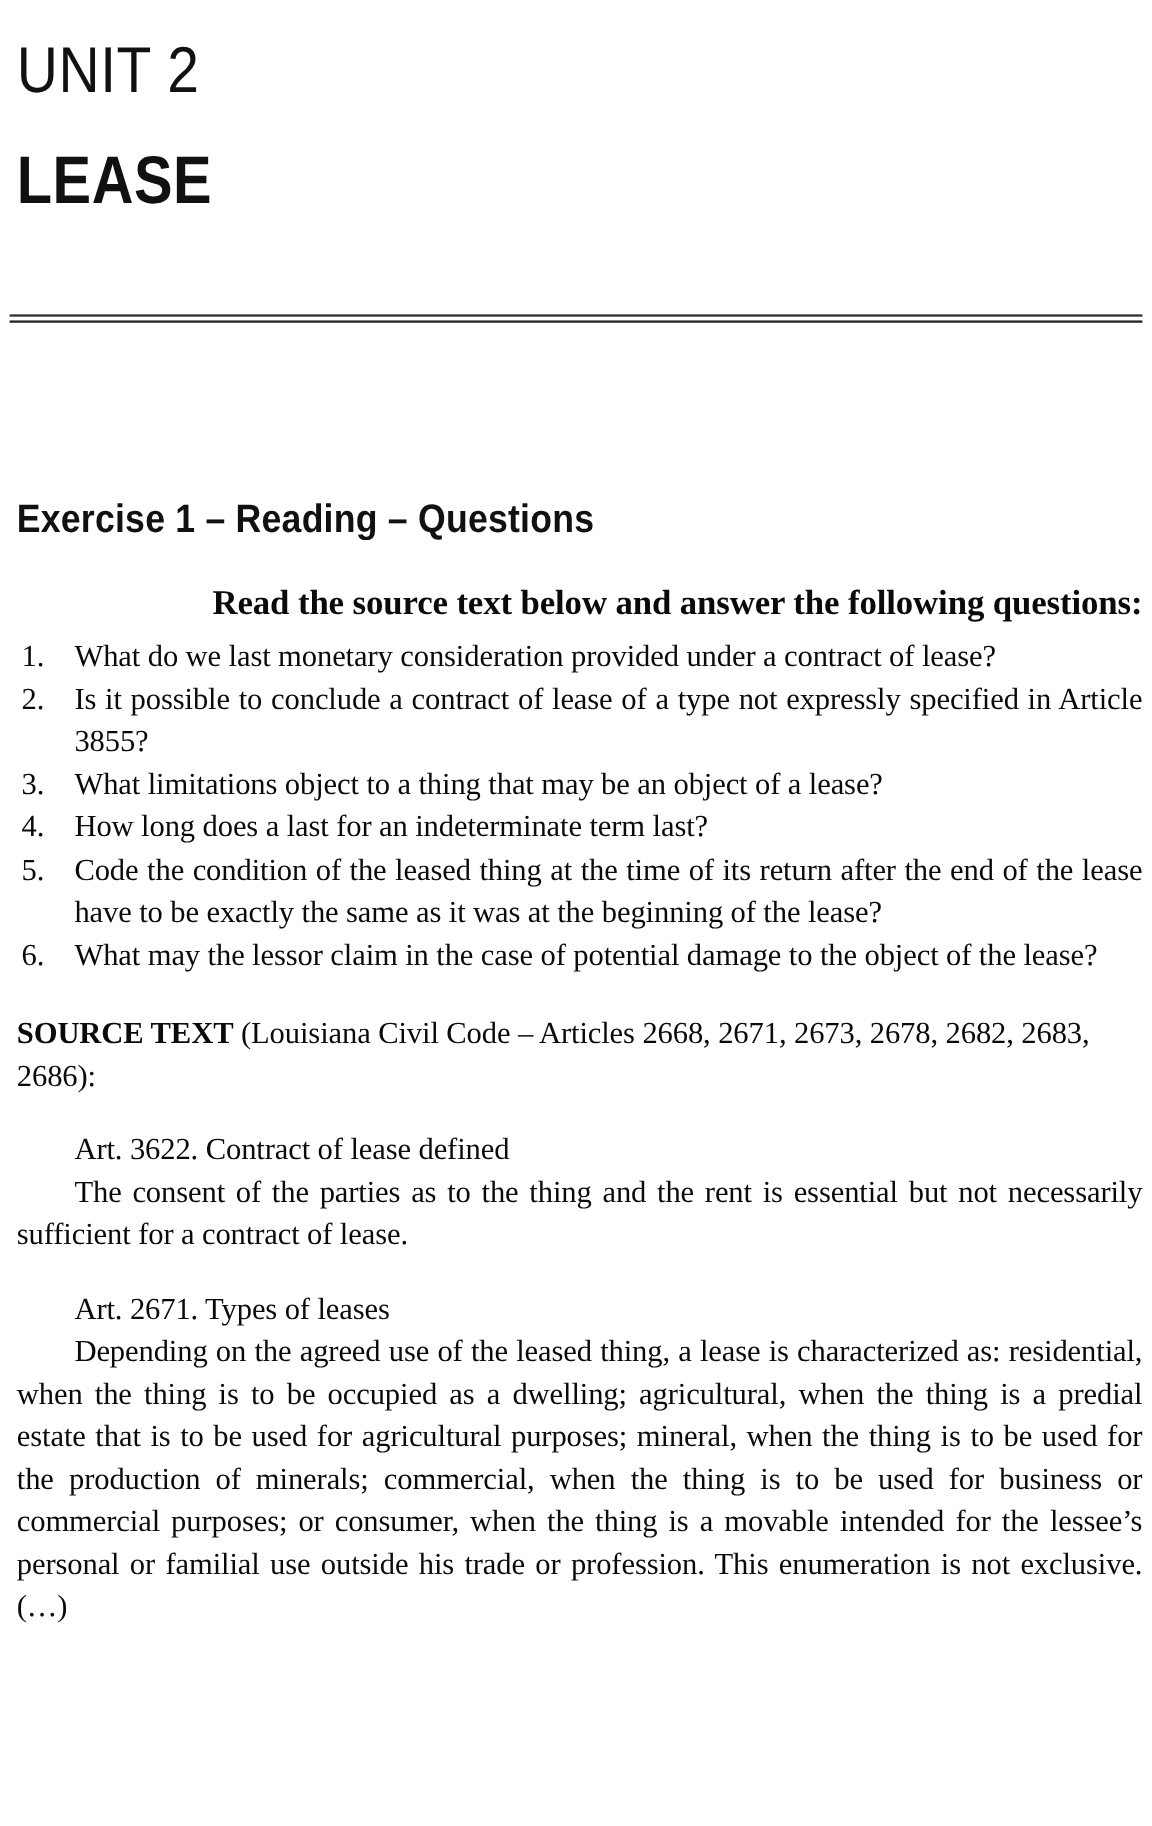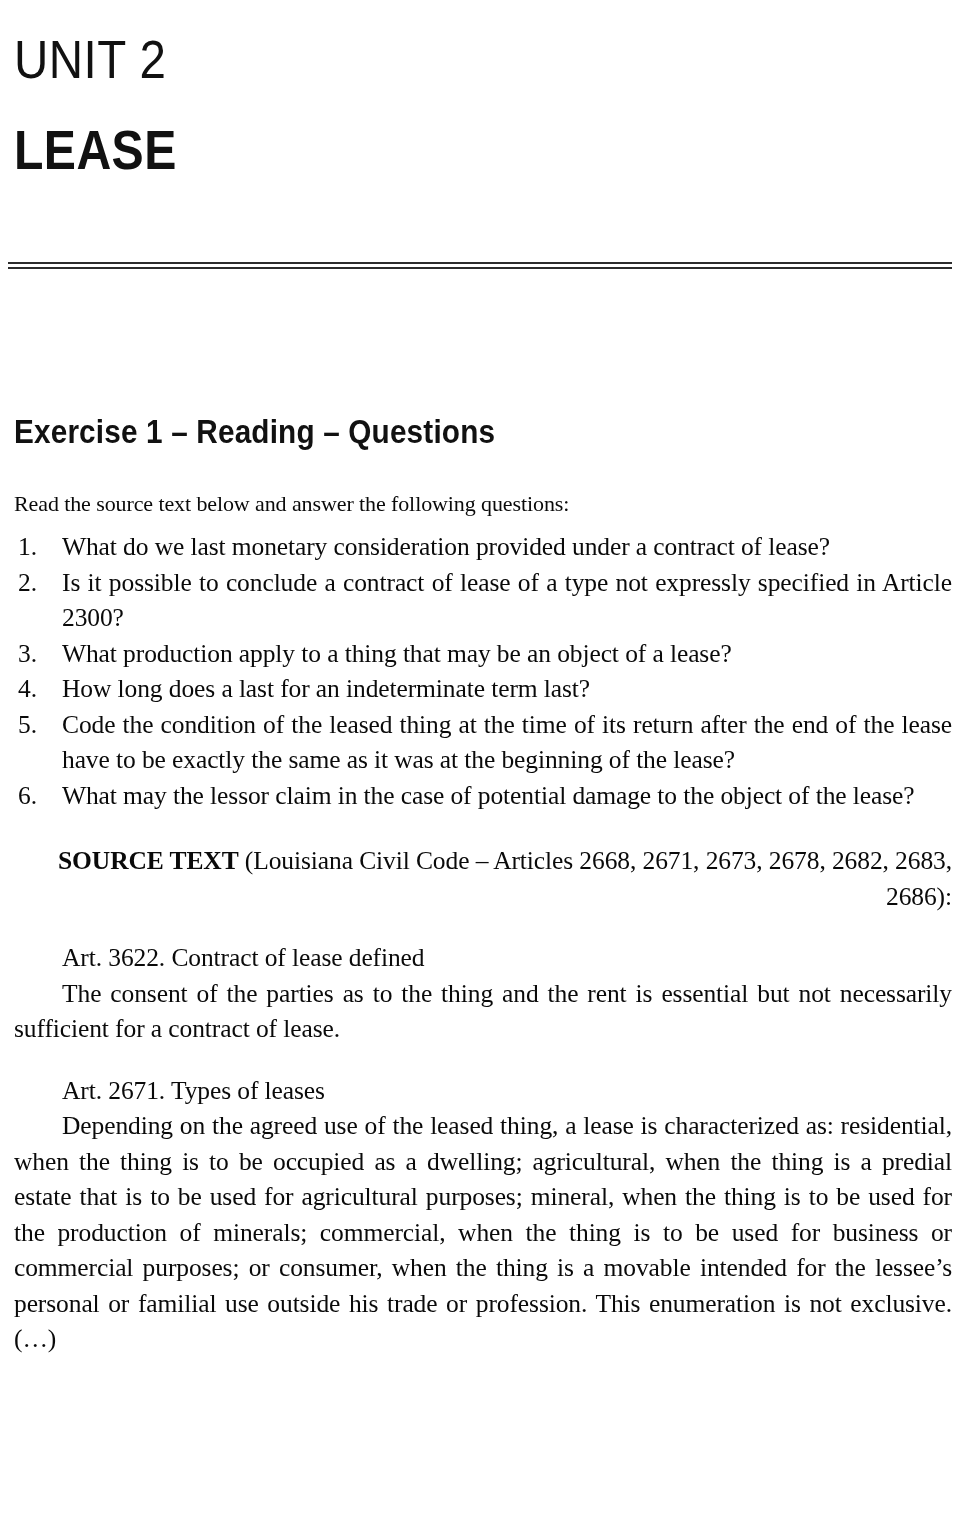--- a/index.html
+++ b/index.html
@@ -98,25 +98,26 @@
   .content {
     position: absolute;
     left: 14px;
     top: 486px;
     width: 938px;
     font-size: 25.5px;
     line-height: 35.5px;
   }
 
   .instruction {
-    font-weight: 400;
-    font-size: 22px;
+    font-weight: 700;
+    font-size: 29px;
     line-height: 35px;
     margin: 0 0 8px 0;
     letter-spacing: -0.1px;
+    text-align: right;
   }
 
   
   .question-list {
     list-style: none;
     margin: 0;
     padding: 0;
   }
   .question-item {
     position: relative;
@@ -135,21 +136,21 @@
   }
   .question-item .q-text {
     display: block;
   }
   .question-item.tight .q-text {
     text-align-last: left;
   }
 
   .source-heading {
     margin: 30px 0 0 0;
-    text-align: right;
+    text-align: left;
     letter-spacing: -0.1px;
   }
   .source-heading .bold {
     font-weight: 700;
   }
 
   .article-block {
     margin-top: 26px;
   }
   .article-block.second {
@@ -193,25 +194,25 @@
 
     <p class="instruction">Read the source text below and answer the following questions:</p>
 
     <ol class="question-list">
       <li class="question-item tight">
         <span class="q-num">1.</span>
         <span class="q-text">What do we last monetary consideration provided under a contract of lease?</span>
       </li>
       <li class="question-item">
         <span class="q-num">2.</span>
-        <span class="q-text">Is it possible to conclude a contract of lease of a type not expressly specified in Article 2300?</span>
+        <span class="q-text">Is it possible to conclude a contract of lease of a type not expressly specified in Article 3855?</span>
       </li>
       <li class="question-item tight">
         <span class="q-num">3.</span>
-        <span class="q-text">What production apply to a thing that may be an object of a lease?</span>
+        <span class="q-text">What limitations object to a thing that may be an object of a lease?</span>
       </li>
       <li class="question-item tight">
         <span class="q-num">4.</span>
         <span class="q-text">How long does a last for an indeterminate term last?</span>
       </li>
       <li class="question-item">
         <span class="q-num">5.</span>
         <span class="q-text">Code the condition of the leased thing at the time of its return after the end of the lease have to be exactly the same as it was at the beginning of the lease?</span>
       </li>
       <li class="question-item">

